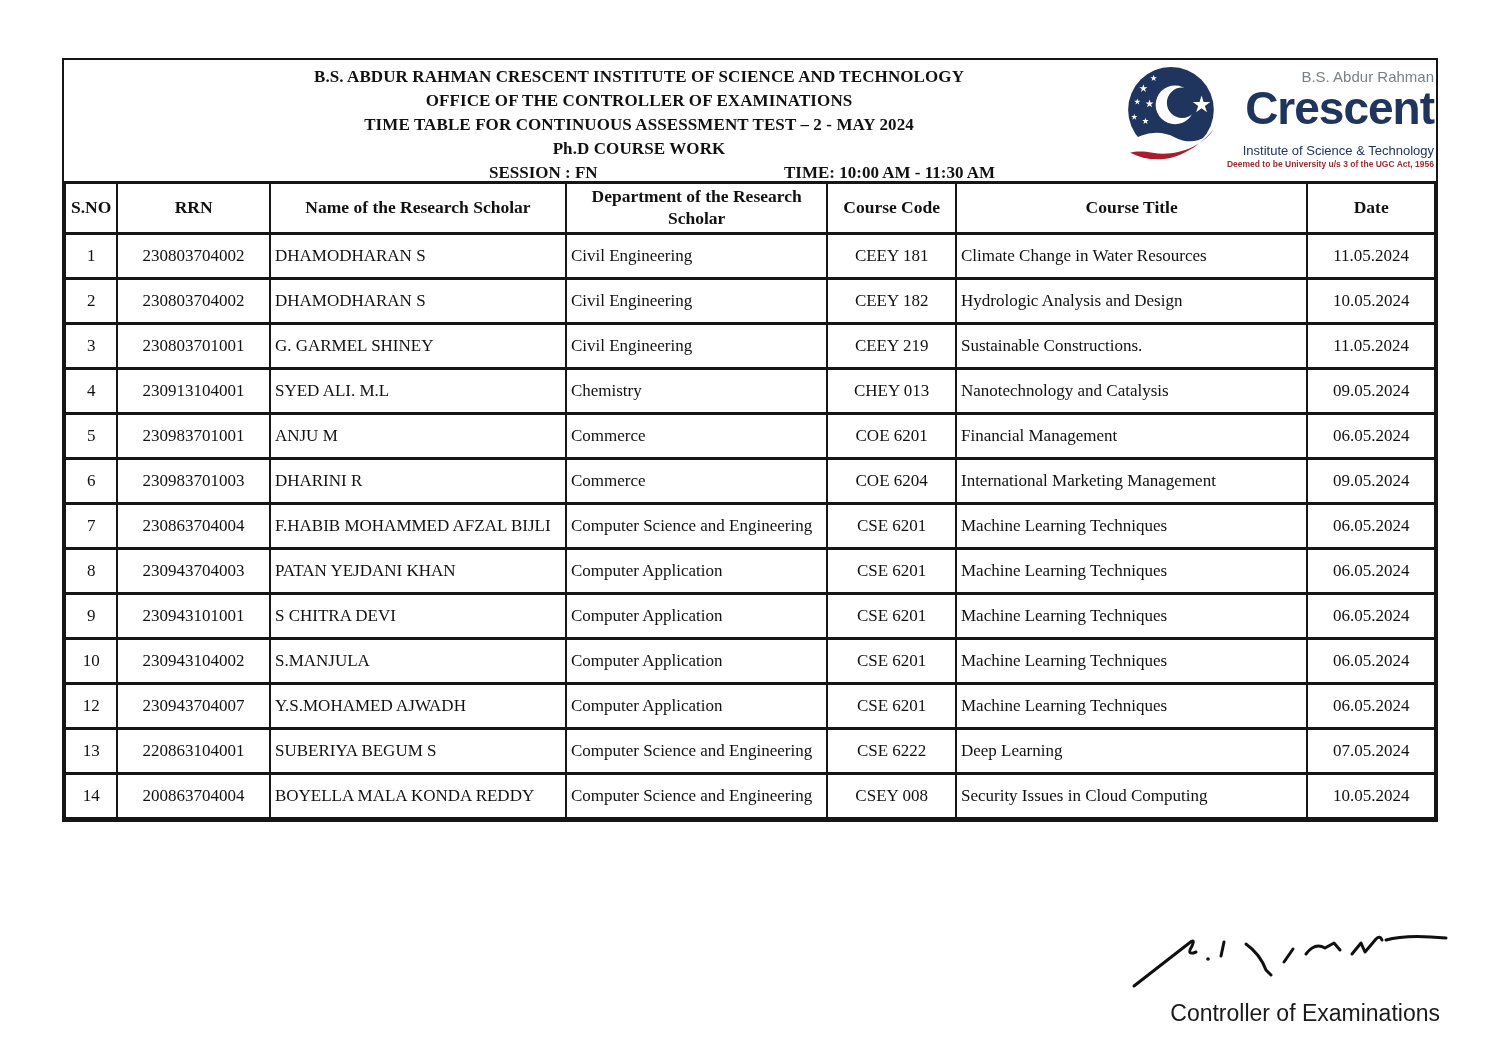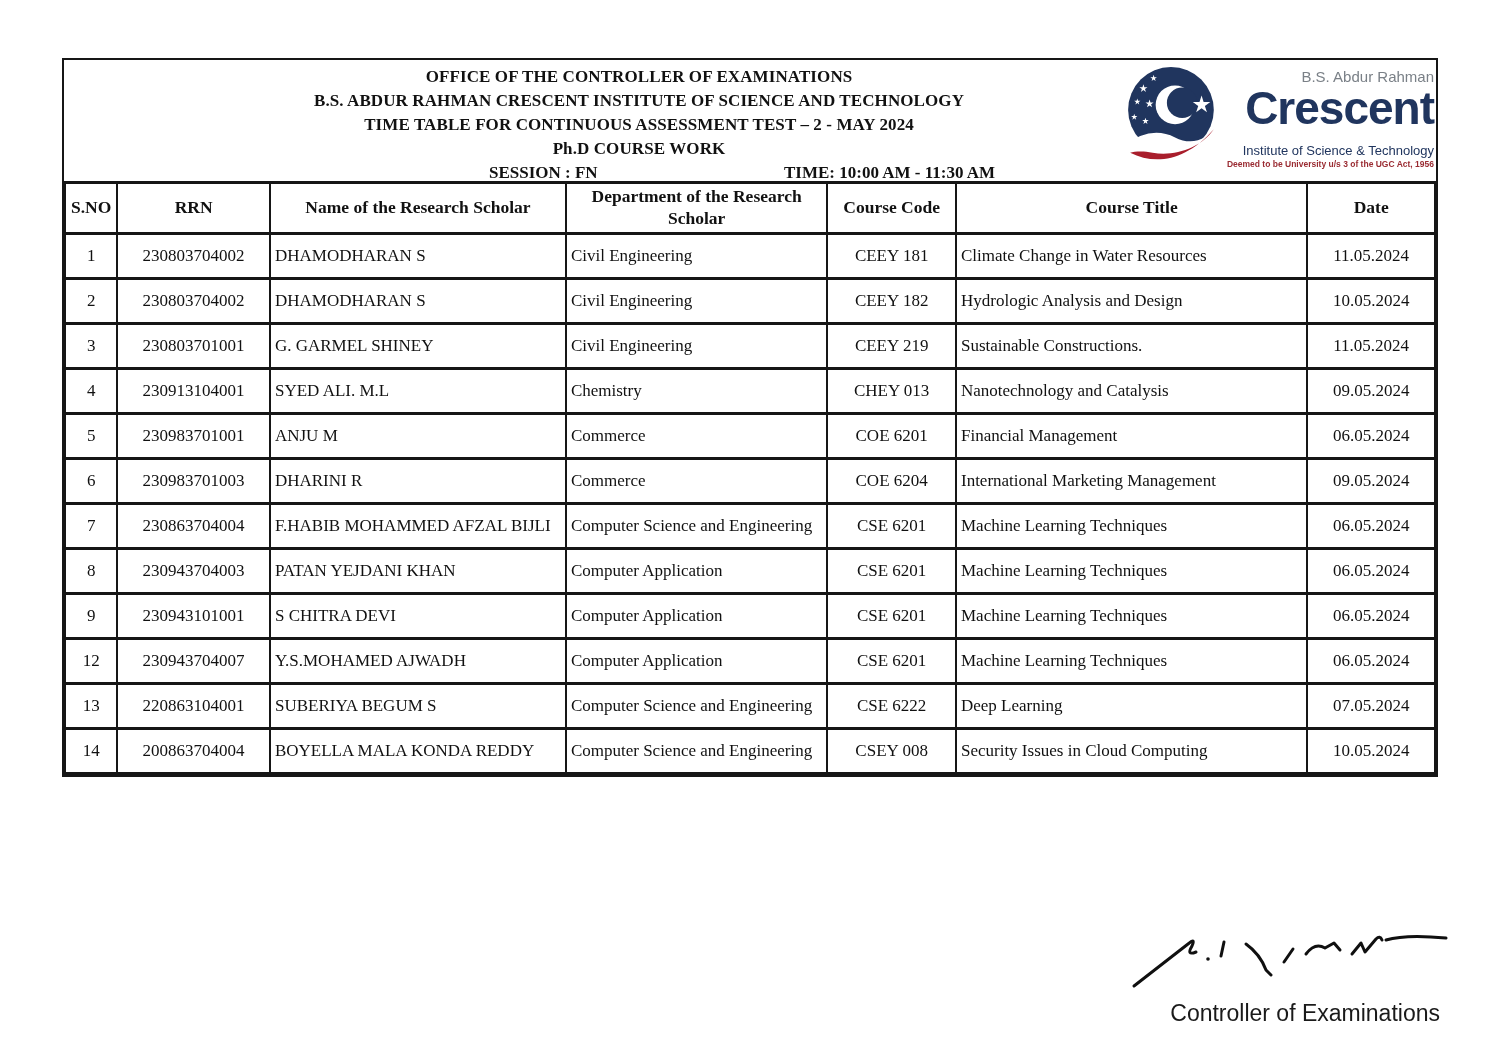--- a/index.html
+++ b/index.html
@@ -102,22 +102,22 @@
     font-size: 23px;
     color: #1a1a1a;
   }
 </style>
 </head>
 <body>
 
 <div class="doc">
 
   <div class="doc-header">
+    <div class="title-line">B.S. ABDUR RAHMAN CRESCENT INSTITUTE OF SCIENCE AND TECHNOLOGY</div>
     <div class="title-line">OFFICE OF THE CONTROLLER OF EXAMINATIONS</div>
-    <div class="title-line">B.S. ABDUR RAHMAN CRESCENT INSTITUTE OF SCIENCE AND TECHNOLOGY</div>
     <div class="title-line">TIME TABLE FOR CONTINUOUS ASSESSMENT TEST – 2 - MAY 2024</div>
     <div class="title-line">Ph.D COURSE WORK</div>
     <div class="session-row">
       <span class="session-label">SESSION : FN</span>
       <span class="time-label">TIME: 10:00 AM - 11:30 AM</span>
     </div>
 
     <div class="logo">
       <svg class="logo-mark" viewBox="0 0 100 100">
         <defs>
@@ -239,20 +239,29 @@
         <tr>
           <td class="col-0">9</td>
           <td class="col-1">230943101001</td>
           <td class="col-2">S CHITRA DEVI</td>
           <td class="col-3">Computer Application</td>
           <td class="col-4">CSE 6201</td>
           <td class="col-5">Machine Learning Techniques</td>
           <td class="col-6">06.05.2024</td>
         </tr>
         <tr>
+          <td class="col-0">10</td>
+          <td class="col-1">230943104002</td>
+          <td class="col-2">S.MANJULA</td>
+          <td class="col-3">Computer Application</td>
+          <td class="col-4">CSE 6201</td>
+          <td class="col-5">Machine Learning Techniques</td>
+          <td class="col-6">06.05.2024</td>
+        </tr>
+        <tr>
           <td class="col-0">12</td>
           <td class="col-1">230943704007</td>
           <td class="col-2">Y.S.MOHAMED AJWADH</td>
           <td class="col-3">Computer Application</td>
           <td class="col-4">CSE 6201</td>
           <td class="col-5">Machine Learning Techniques</td>
           <td class="col-6">06.05.2024</td>
         </tr>
         <tr>
           <td class="col-0">13</td>

